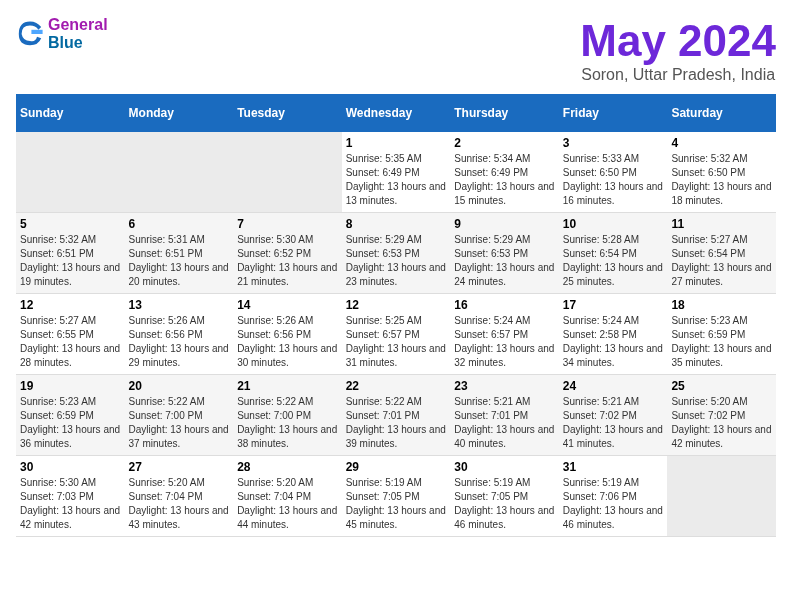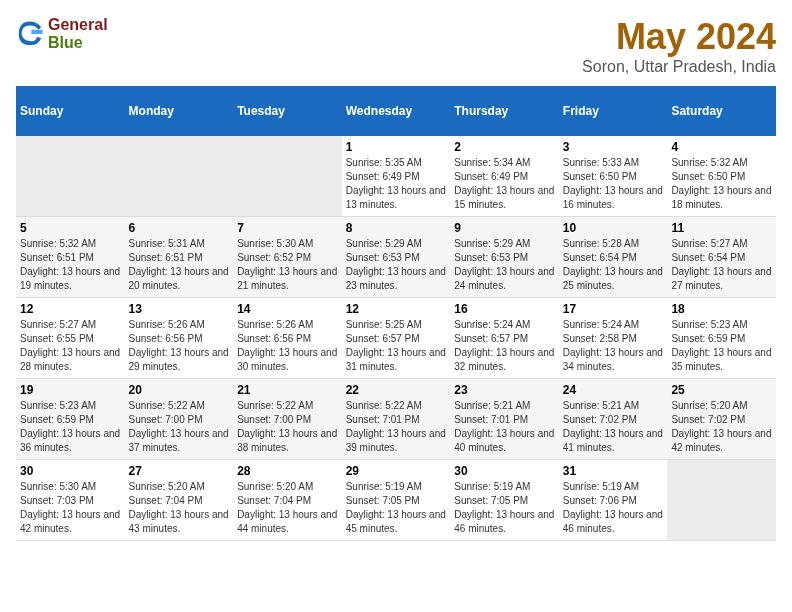--- a/index.html
+++ b/index.html
@@ -22,38 +22,38 @@
       gap: 4px;
     }
     .logo-icon {
       width: 28px;
       height: 28px;
     }
     .title-area {
       text-align: right;
     }
     .main-title {
-      font-size: 36px;
+      font-size: 44px;
       font-weight: bold;
-      color: #a16207;
+      color: #6d28d9;
     }
     .subtitle {
       font-size: 16px;
       color: #555;
       text-align: center;
     }
     table {
       width: 100%;
       border-collapse: collapse;
       font-size: 11px;
     }
     thead tr th {
       background-color: #1a6bbf;
       color: #fff;
-      padding: 18px 4px;
+      padding: 12px 4px;
       text-align: left;
       font-size: 12px;
       font-weight: bold;
     }
     tbody tr {
       border-bottom: 1px solid #ddd;
     }
     tbody tr:nth-child(odd) {
       background: #f9f9f9;
     }
@@ -88,22 +88,22 @@
 <body>
 
 <div class="header-area">
   <div class="logo">
     <svg class="logo-icon" viewBox="0 0 40 40">
       <path d="M8 20 Q8 8 20 8 Q28 8 32 14 L36 10 Q30 2 20 2 Q4 2 4 20 Q4 36 20 36 L20 30 Q10 30 8 20Z" fill="#1a6bbf"></path>
       <path d="M20 36 Q32 36 36 26 L30 24 Q28 32 20 30Z" fill="#1a6bbf"></path>
       <polygon points="22,14 38,14 38,20 22,20" fill="#4da6ff"></polygon>
     </svg>
     <div>
-      <div style="font-size:16px;font-weight:bold;color:#7f1d1d;">General</div>
-      <div style="font-size:16px;font-weight:bold;color:#4d7c0f;">Blue</div>
+      <div style="font-size:16px;font-weight:bold;color:#a21caf;">General</div>
+      <div style="font-size:16px;font-weight:bold;color:#0369a1;">Blue</div>
     </div>
   </div>
   <div class="title-area">
     <div class="main-title">May 2024</div>
     <div class="subtitle">Soron, Uttar Pradesh, India</div>
   </div>
 </div>
 
 <table>
   <thead>

